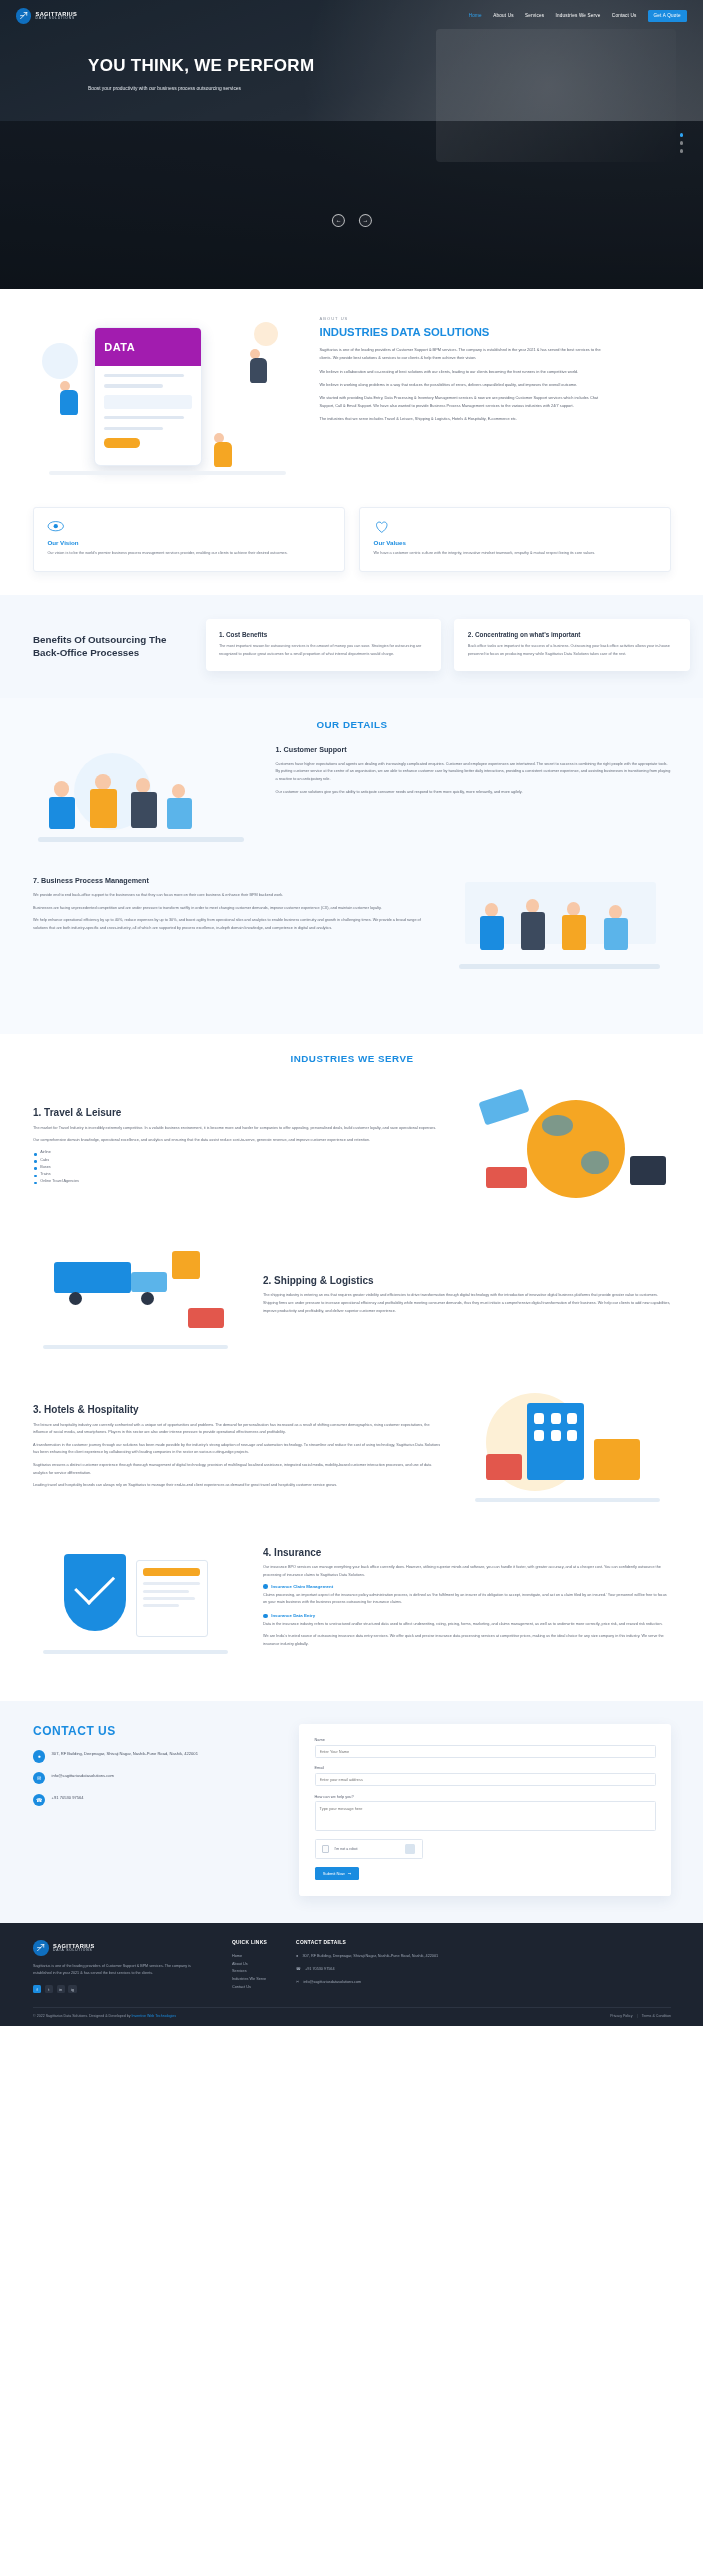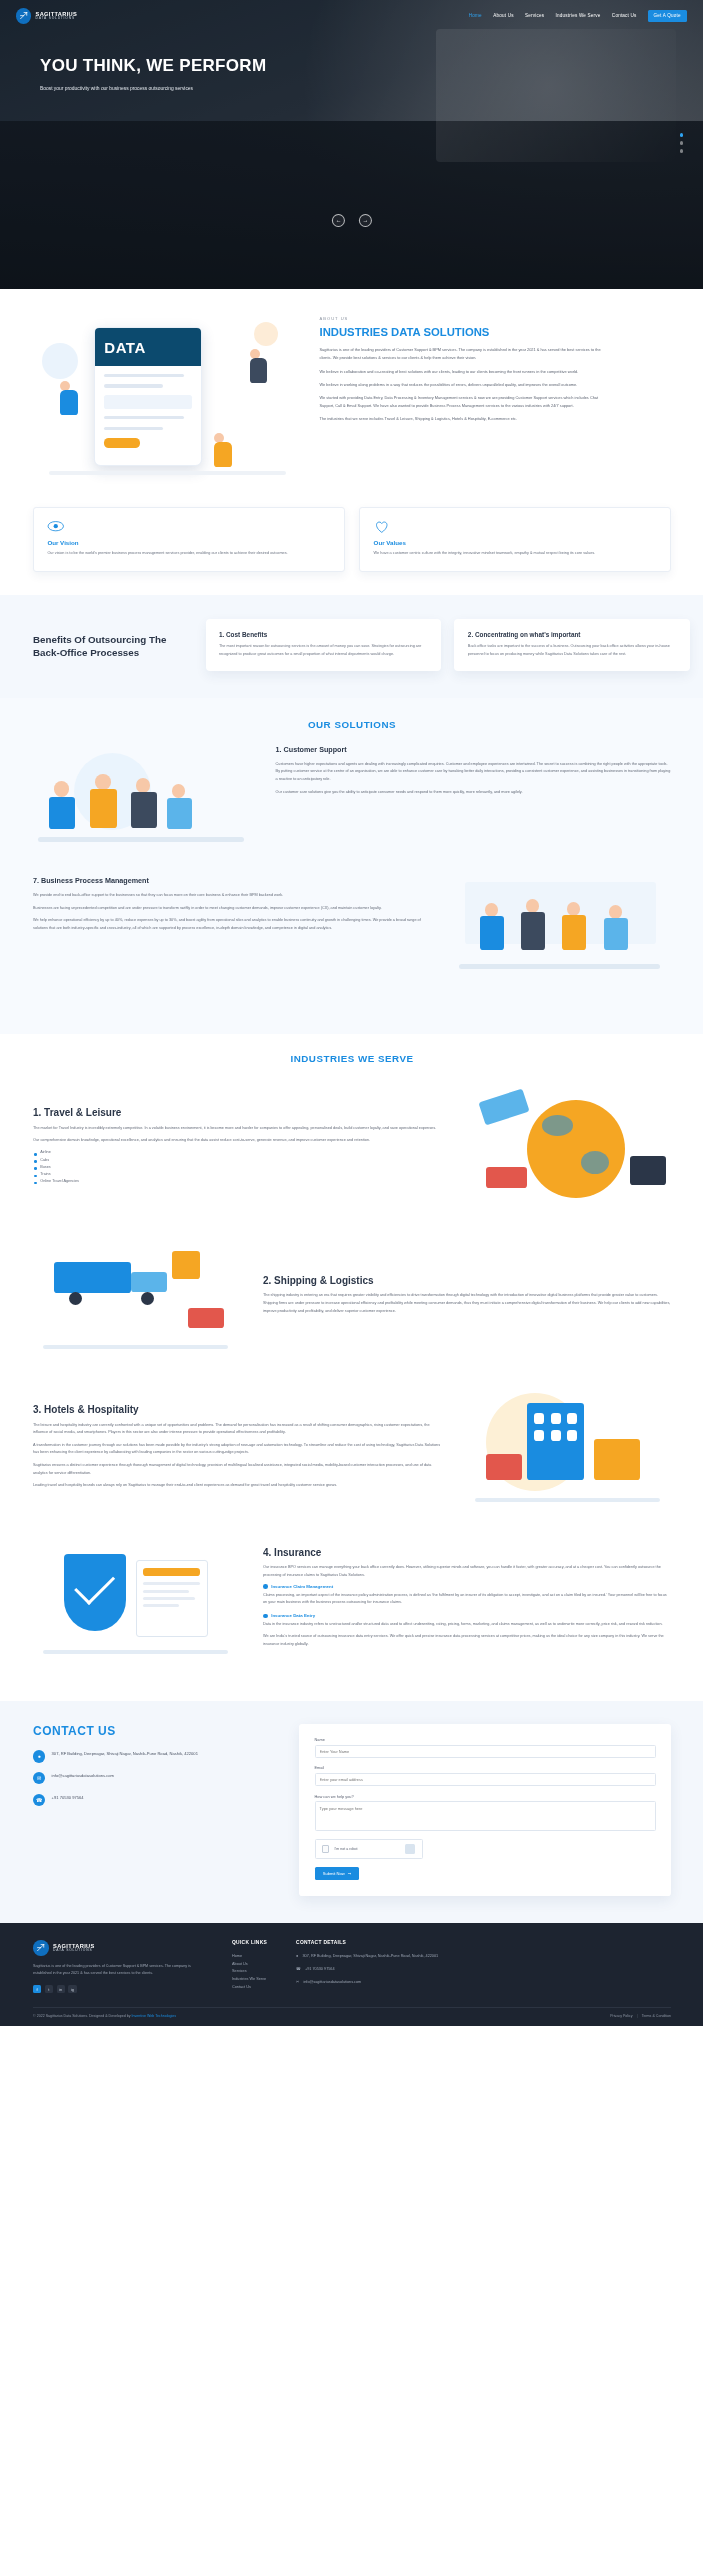--- a/index.html
+++ b/index.html
@@ -51,21 +51,21 @@
   .brand-text { line-height: 1.05; }
   .brand-title { color: #ffffff; font-size: 5.7px; font-weight: bold; letter-spacing: 0.3px; }
   .brand-sub { color: #cfd8e2; font-size: 3.3px; letter-spacing: 0.8px; }
   .nav { display:flex; align-items:center; gap: 11.3px; }
   .nav a { color: #ffffff; font-size: 4.6px; text-decoration: none; letter-spacing: 0.2px; }
   .nav a.active { color: #2ea3f2; }
   .nav-cta {
     background: #1a8ce0; color:#fff; font-size:4.4px; padding: 3.1px 5.7px; border-radius: 1.5px;
   }
 
-  .hero-copy { position: relative; z-index: 4; padding: 32px 0 0 40px; max-width: 330px; }
+  .hero-copy { position: relative; z-index: 4; padding: 32px 0 0 40px; max-width: 330px; margin-left: 48px; }
   .hero-title {
     color:#fff; font-size: 17px; line-height: 1.22; font-weight: bold; letter-spacing:0.3px;
     text-transform: uppercase;
   }
   .hero-sub { color:#e3e8ee; font-size: 4.9px; margin-top: 8.2px; max-width: 170px; line-height:1.7; }
   .hero-arrows { position:absolute; left: 50%; bottom: 62px; transform: translateX(-50%); display:flex; gap: 13.4px; z-index:6; }
   .arrow-btn {
     width: 13.4px; height: 13.4px; border-radius: 50%; border: 0.5px solid rgba(255,255,255,.7);
     color:#fff; display:flex; align-items:center; justify-content:center; font-size: 5.7px;
     background: rgba(255,255,255,.06);
@@ -85,22 +85,22 @@
     color:#1a8ce0; font-size: 11.3px; font-weight: bold; line-height:1.25; margin-bottom: 7.2px;
   }
   .about-p { font-size: 3.9px; line-height: 2.05; color:#5d6472; margin-bottom: 5.2px; max-width: 289px; }
 
   
   .tab-card {
     position:absolute; left: 61px; top: 14.4px; width: 108px; height: 139px;
     background:#fff; border-radius: 6.2px; box-shadow: 0 4.1px 13.4px rgba(30,60,110,.16);
     border: 1.5px solid #e8eef6;
   }
-  .tab-head { height: 38px; background:#0c4a6e; border-radius: 4.1px 4.1px 0 0; color:#fff;
-     font-weight:bold; font-size: 15px; display:flex; align-items:center; padding-left:9.3px; letter-spacing:0.5px;}
+  .tab-head { height: 38px; background:#a21caf; border-radius: 4.1px 4.1px 0 0; color:#fff;
+     font-weight:bold; font-size: 11px; display:flex; align-items:center; padding-left:9.3px; letter-spacing:0.5px;}
   .tab-line { height: 3.6px; background:#dfe7f1; border-radius: 2.1px; margin: 7.2px 9.3px; }
   .tab-line.s { width: 55%; }
   .tab-line.m { width: 75%; }
   .tab-chip { margin: 7.2px 9.3px; height: 13.4px; border-radius: 2.6px; background:#eef4fb; }
   .tab-btn { margin: 8.2px 9.3px; height: 9.3px; width: 36px; border-radius: 4.6px; background:#f5a623; }
   .blob { position:absolute; border-radius:50%; }
   .blob-a { left: 9.3px; top: 30px; width: 36px; height: 36px; background:#eaf3fc; }
   .blob-b { right: 23px; top: 9.3px; width: 24px; height: 24px; background:#fdecd7; }
   .person { position:absolute; }
   .p-head { width: 10.3px; height: 10.3px; border-radius:50%; background:#f7c8a8; }
@@ -329,21 +329,21 @@
         <div class="ben-p">The most important reason for outsourcing services is the amount of money you can save. Strategies for outsourcing are recognized to produce great outcomes for a small proportion of what internal departments would charge.</div>
       </div>
       <div class="ben-card">
         <div class="ben-num">2. Concentrating on what's important</div>
         <div class="ben-p">Back office tasks are important to the success of a business. Outsourcing your back office activities allows your in-house personnel to focus on producing money while Sagittarius Data Solutions takes care of the rest.</div>
       </div>
     </div>
   </section>
 
   <section class="services">
-    <h2 class="sec-h">OUR SOLUTIONS</h2>
+    <h2 class="sec-h">OUR DETAILS</h2>
 
     <div class="svc-row">
       <div class="svc-art">
         <div class="ill circle" style="left:41px;top:7.2px;width:77px;height:77px;background:#eaf4fd;"></div>
         <div class="ill circle" style="left:20.6px;top:36px;width:15.5px;height:15.5px;background:#f7c8a8;"></div>
         <div class="ill sq" style="left:15.5px;top:52px;width:26px;height:32px;background:#1a8ce0;"></div>
         <div class="ill circle" style="left:62px;top:29px;width:15.5px;height:15.5px;background:#f7c8a8;"></div>
         <div class="ill sq" style="left:57px;top:44px;width:27px;height:39px;background:#f5a623;"></div>
         <div class="ill circle" style="left:103px;top:33px;width:14.4px;height:14.4px;background:#f7c8a8;"></div>
         <div class="ill sq" style="left:98px;top:47px;width:26px;height:36px;background:#3c4a5e;"></div>

